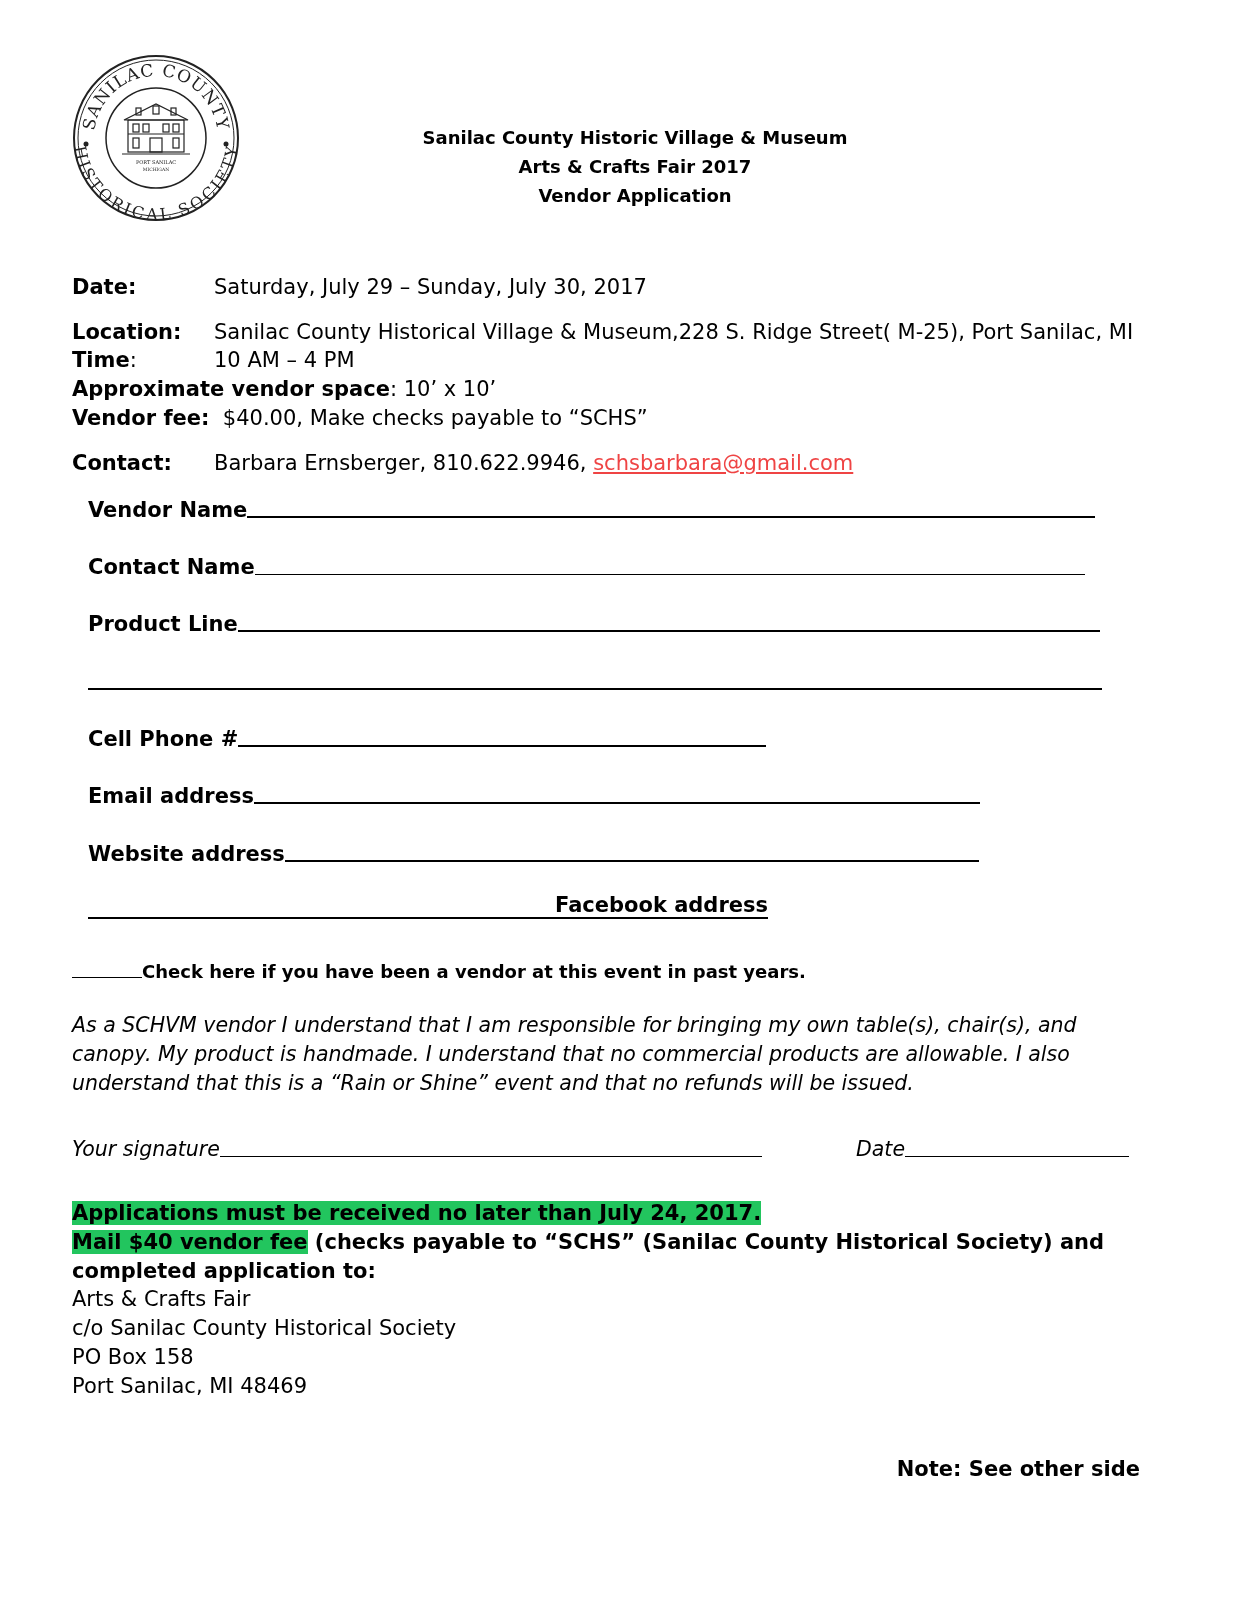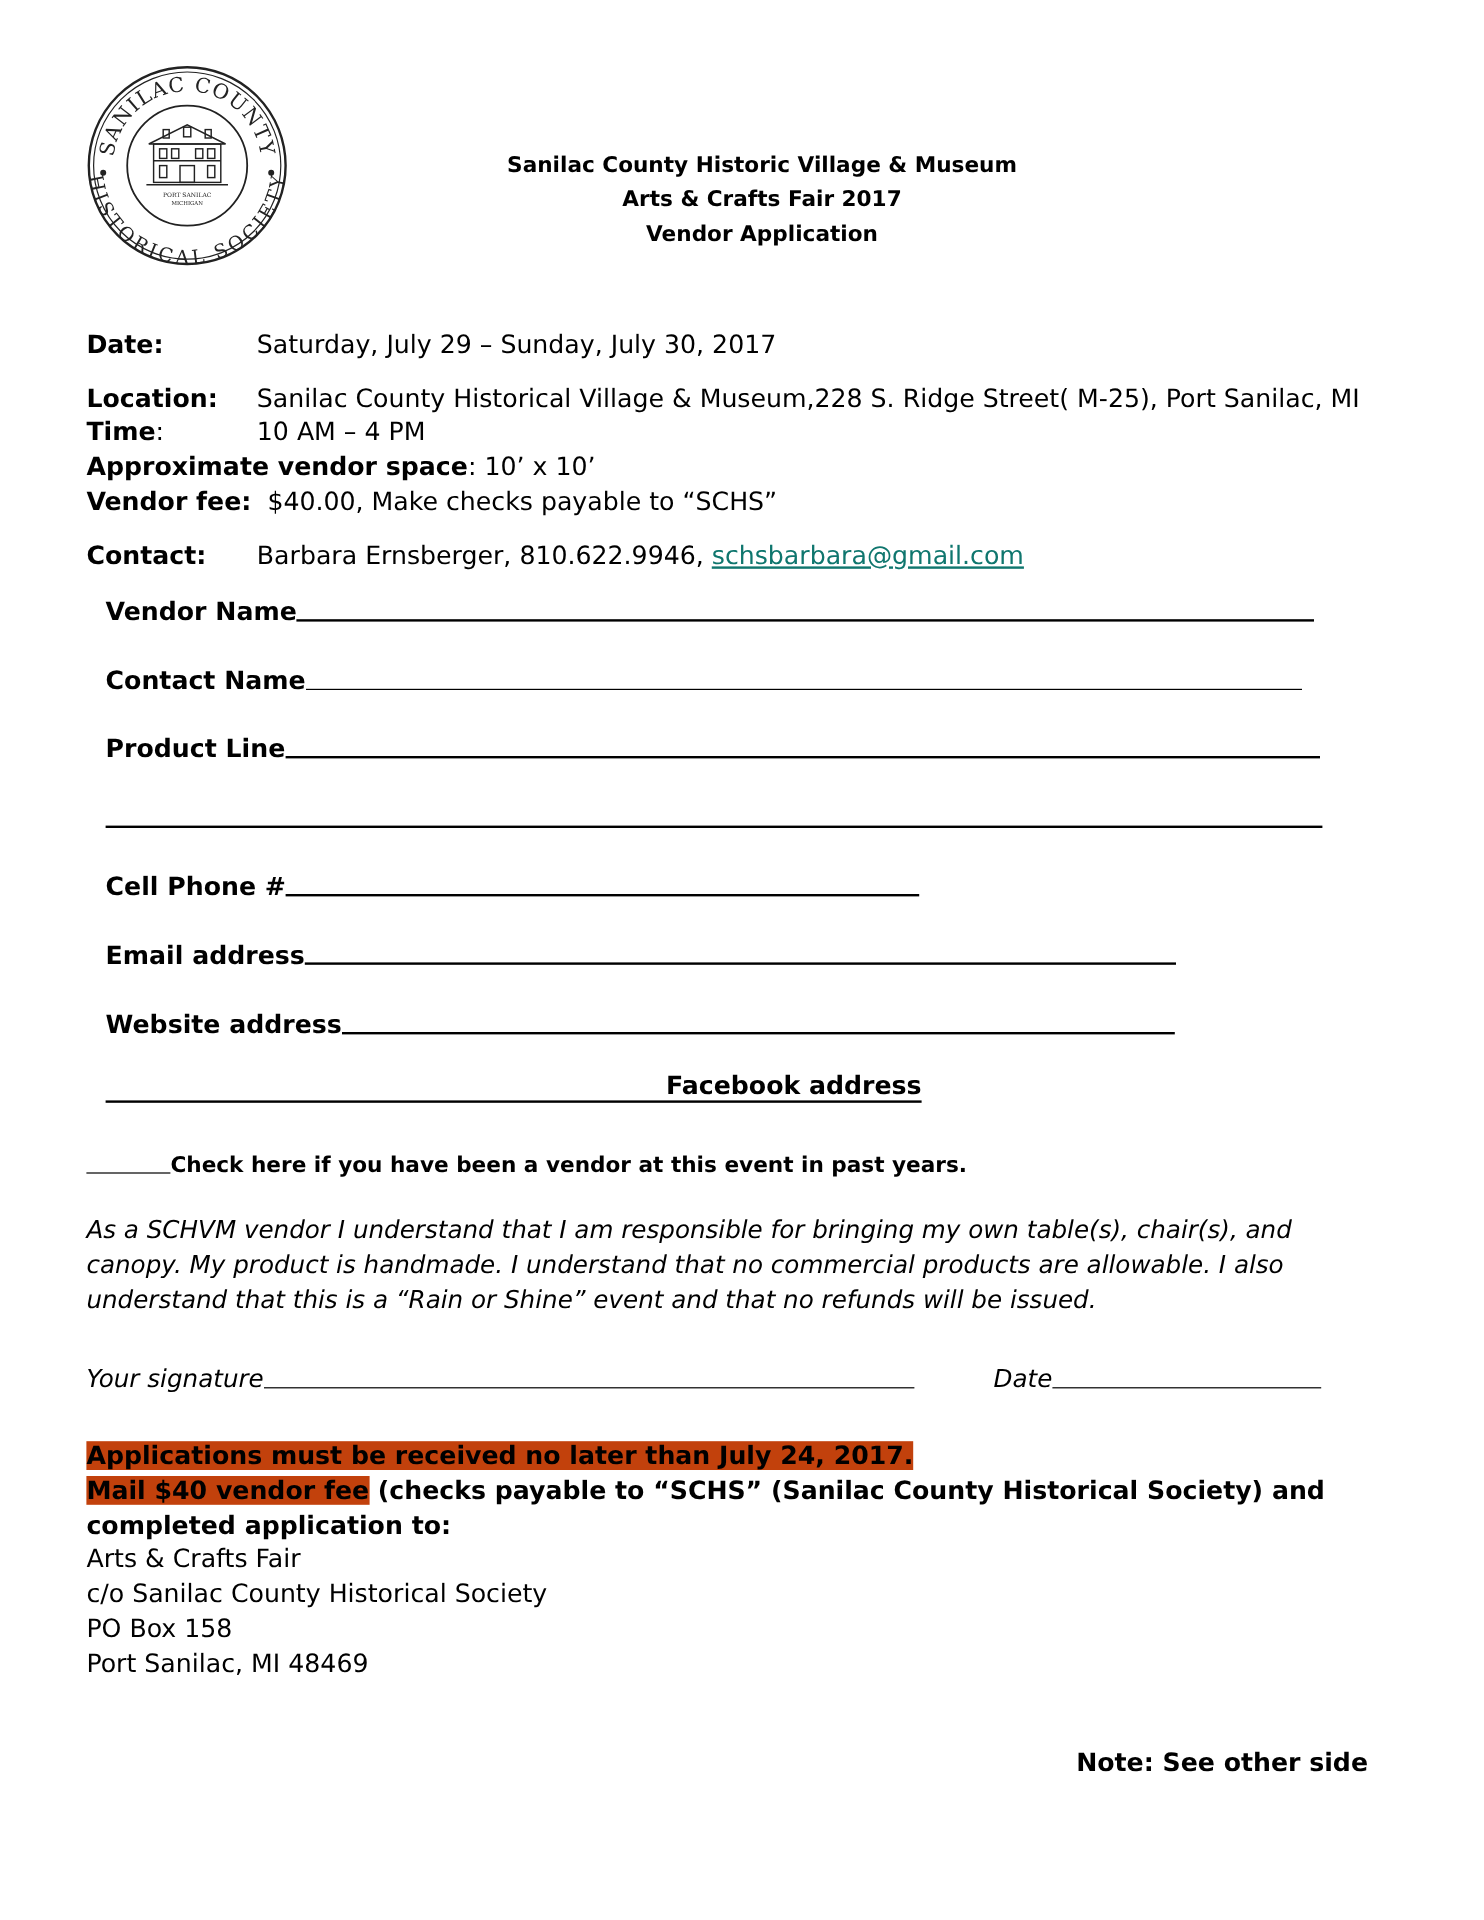--- a/index.html
+++ b/index.html
@@ -12,21 +12,21 @@
   .title-block {
     left: 300px; top: 123px; width: 670px; text-align: center;
     font-weight: bold; font-size: 18px; line-height: 29px;
   }
   .info { left: 72px; top: 257px; font-size: 21px; line-height: 28.7px; }
   .info-row { white-space: nowrap; }
   .info-row .lbl { font-weight: bold; display: inline-block; }
   .info-row .lbl.fixed { width: 142px; margin-top: 16px; }
   .info-row .lbl.fixed-nb { width: 142px; }
   .info-row .lbl .nb { font-weight: normal; }
-  a.email { color: #0f766e; text-decoration: underline; }
+  a.email { color: #ef4444; text-decoration: underline; }
 
   .field {
     position: absolute; left: 88px; display: flex; align-items: flex-end;
     font-size: 21px; font-weight: bold; height: 30px;
   }
   .field .line { border-bottom: 2.5px solid #000; height: 0; margin-bottom: 4px; flex: none; }
   .field .line.thin { border-bottom-width: 1.5px; }
 
   .check-row {
     position: absolute; left: 72px; top: 952px; display: flex; align-items: flex-end;
@@ -35,21 +35,21 @@
   .check-row .blank { width: 70px; border-bottom: 1.5px solid #000; margin-bottom: 4px; }
 
   .agreement {
     left: 72px; top: 1011px; width: 1080px; font-style: italic;
     font-size: 20.5px; line-height: 29px;
   }
   .sig-row { position: absolute; top: 1131px; font-style: italic; font-size: 20.5px; display: flex; align-items: flex-end; height: 30px; }
   .sig-row .line { border-bottom: 1.5px solid #000; margin-bottom: 4px; }
 
   .mail-block { left: 72px; top: 1199px; font-size: 21px; line-height: 28.8px; width: 1100px; }
-  .hl { background: #c2410c; }
+  .hl { background: #22c55e; }
   .b { font-weight: bold; }
   .note { right: 97px; top: 1457px; font-size: 21px; font-weight: bold; }
 </style>
 </head>
 <body>
 
 <div class="abs logo">
   <svg width="168" height="168" viewBox="0 0 168 168">
     <defs>
       <path id="topArc" d="M 22 84 A 62 62 0 0 1 146 84"></path>
@@ -151,21 +151,21 @@
   <span class="blank"></span>
   <span>Check here if you have been a vendor at this event in past years.</span>
 </div>
 
 <div class="abs agreement">As a SCHVM vendor I understand that I am responsible for bringing my own table(s), chair(s), and canopy. My product is handmade. I understand that no commercial products are allowable. I also understand that this is a “Rain or Shine” event and that no refunds will be issued.</div>
 
 <div class="sig-row" style="left:72px;">
   <span>Your signature</span>
   <span class="line" style="width:542px;"></span>
 </div>
-<div class="sig-row" style="left:828px;">
+<div class="sig-row" style="left:856px;">
   <span>Date</span>
   <span class="line" style="width:224px;"></span>
 </div>
 
 <div class="abs mail-block">
   <div class="b"><span class="hl">Applications must be received no later than July 24, 2017.</span></div>
   <div class="b"><span class="hl">Mail $40 vendor fee</span><span> (checks payable to “SCHS” (Sanilac County Historical Society) and completed application to:</span></div>
   <div>
     <div>Arts &amp; Crafts Fair</div>
     <div>c/o Sanilac County Historical Society</div>

